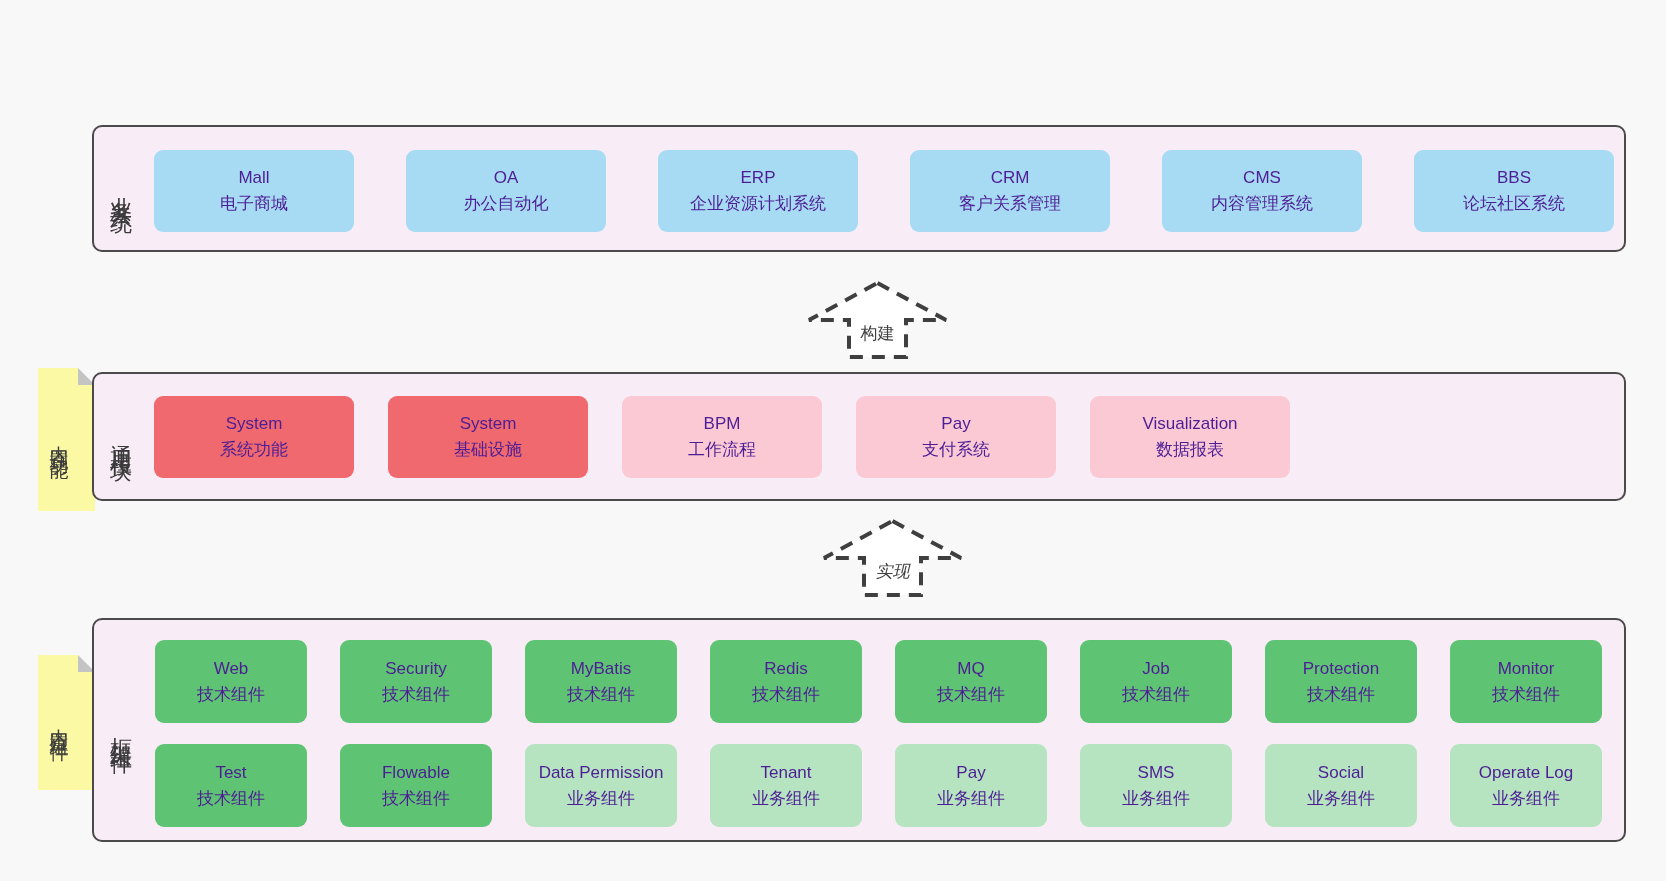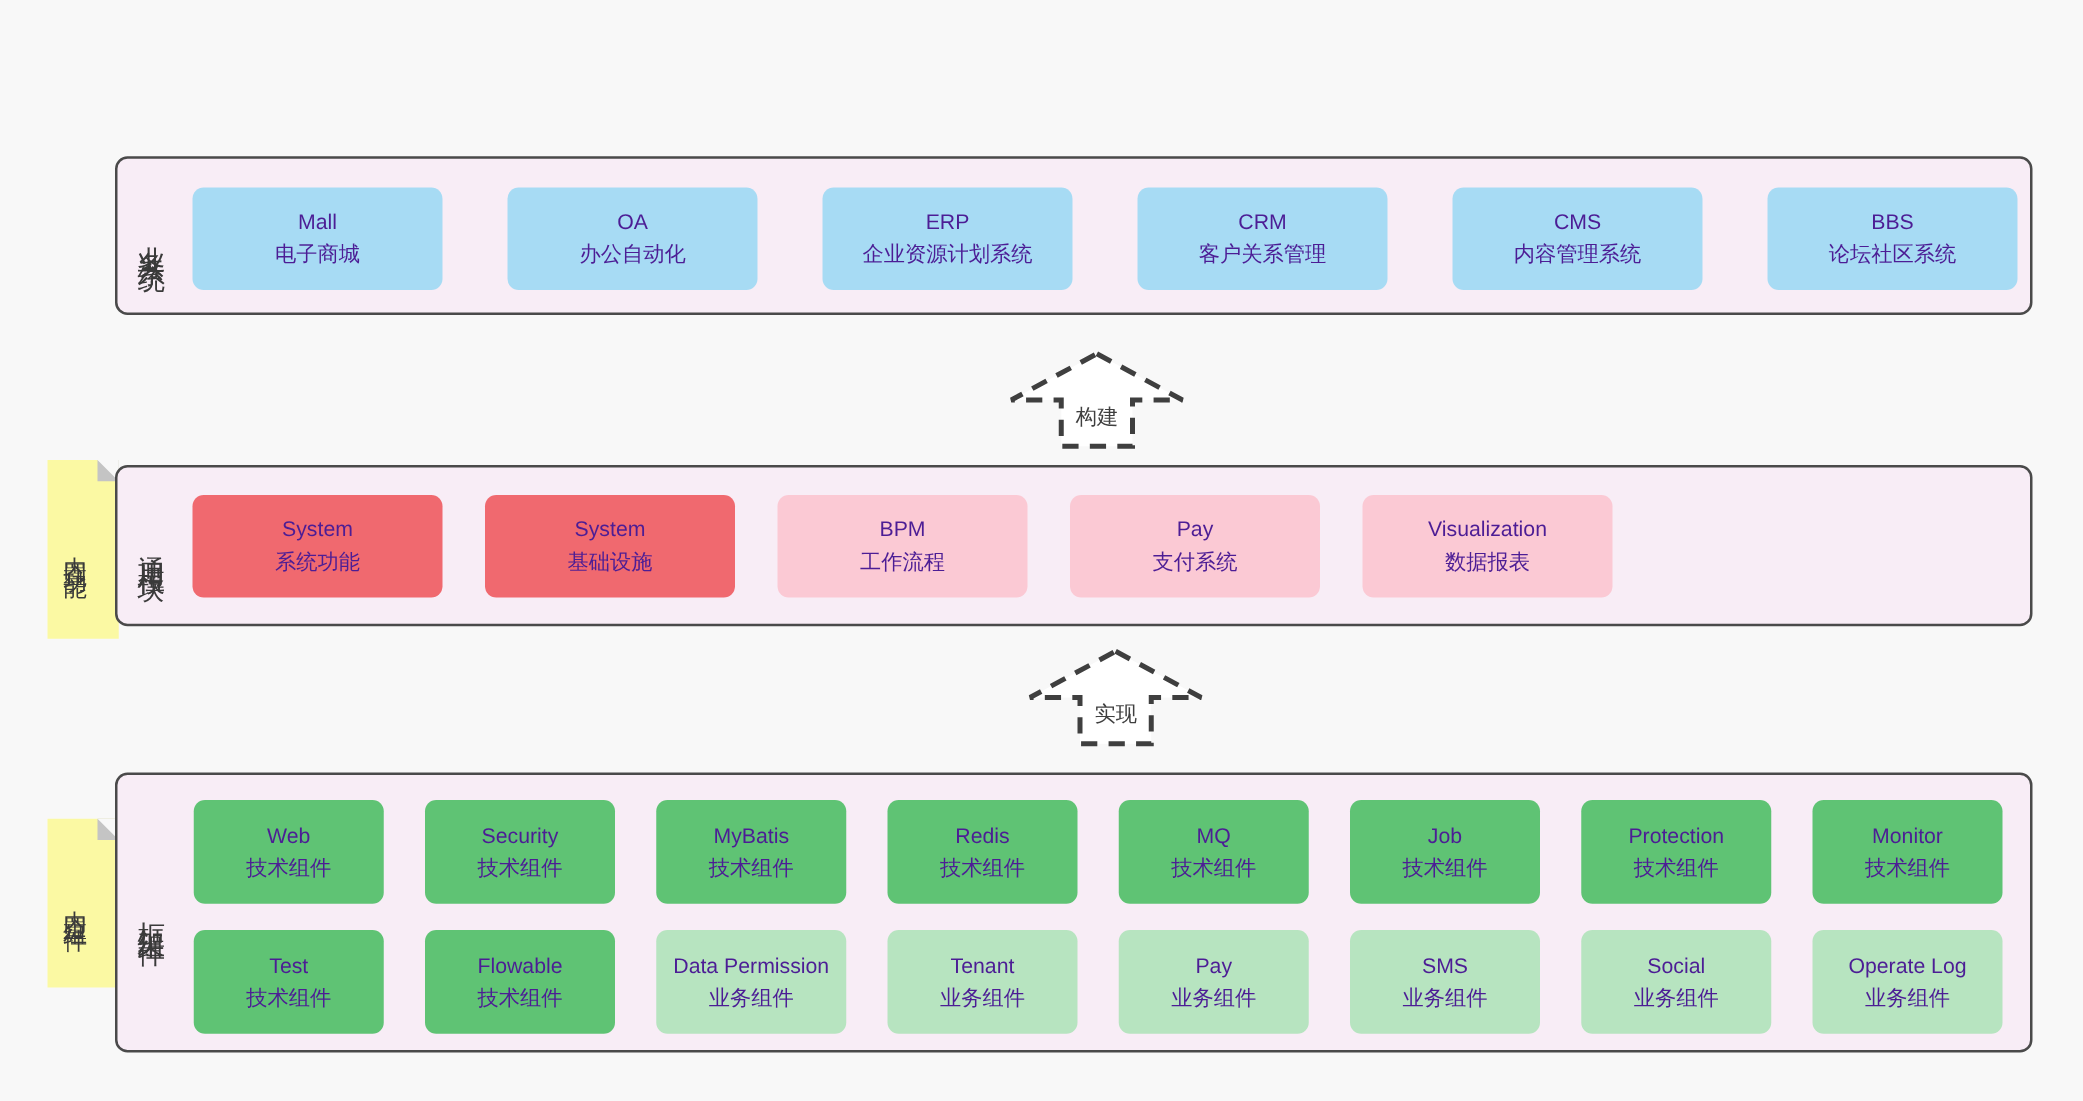--- a/index.html
+++ b/index.html
@@ -168,21 +168,21 @@
         <span class="en">Pay</span>
         <span class="cn">支付系统</span>
       </div>
       <div class="box pink w200">
         <span class="en">Visualization</span>
         <span class="cn">数据报表</span>
       </div>
     </div>
   </div>
 
-  <div class="arrow" style="left:822px; top:518px;">
+  <div class="arrow" style="left:822px; top:518px;font-style:italic;">
     <svg width="141" height="80" viewBox="0 0 141 80">
       <polygon points="70.5,3 139,40 99,40 99,77 42,77 42,40 2,40" fill="#ffffff" stroke="#3f3f3f" stroke-width="4" stroke-dasharray="13 9" stroke-linejoin="miter"></polygon>
     </svg>
     <span class="arrow-label">实现</span>
   </div>
 
   <div class="note" style="top:655px; height:135px;">
     <span class="fold"></span>
     <span class="note-text">内置组件</span>
   </div>

